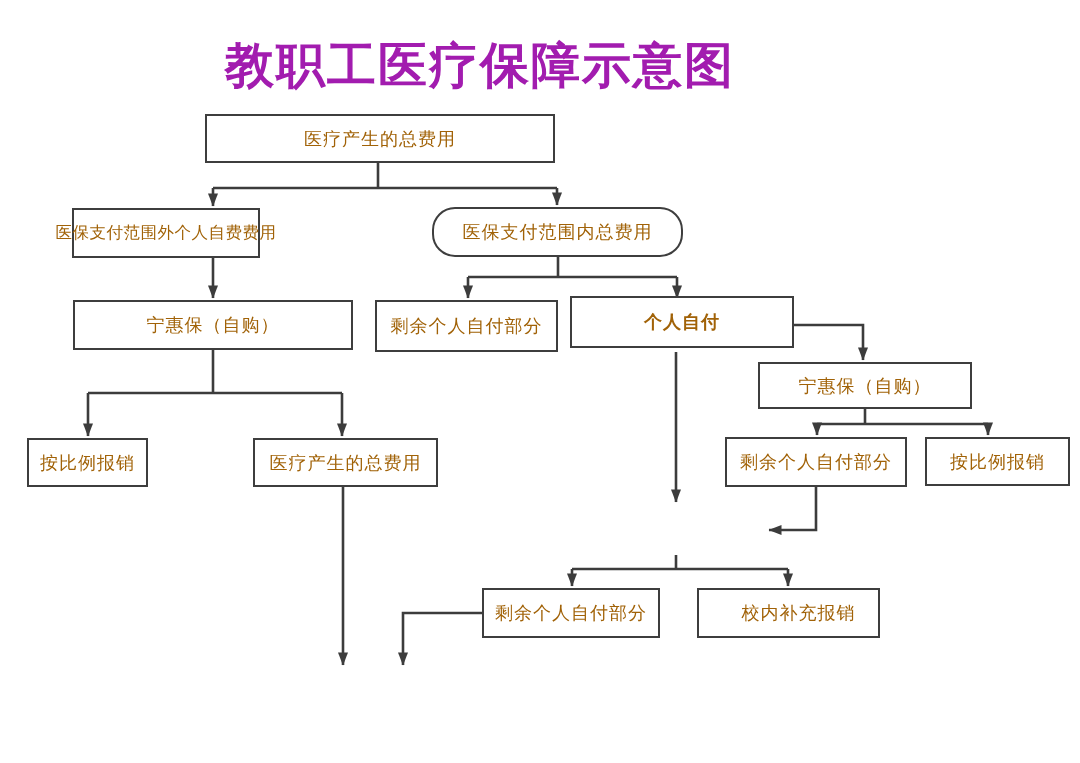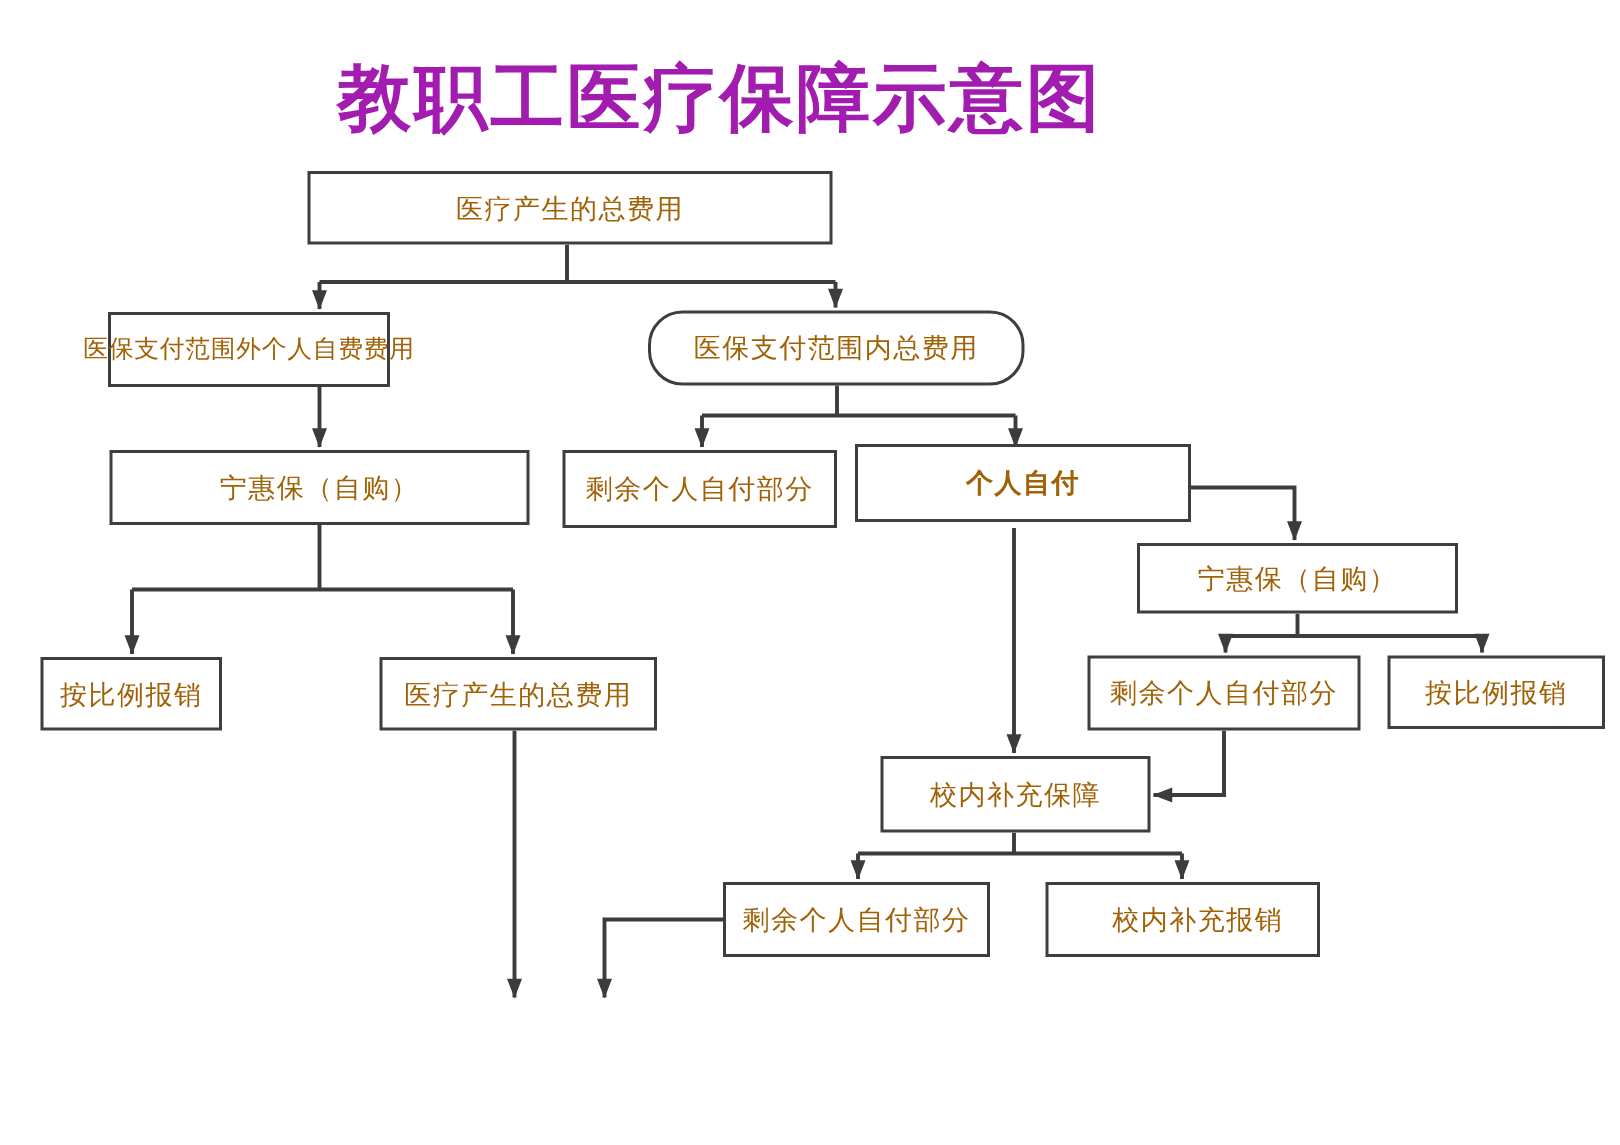--- a/index.html
+++ b/index.html
@@ -138,23 +138,20 @@
   </div>
 
   <div class="node" style="left:27px; top:438px; width:121px; height:49px;">
     <span>按比例报销</span>
   </div>
 
   <div class="node" style="left:253px; top:438px; width:185px; height:49px;">
     <span>医疗产生的总费用</span>
   </div>
 
-  <div class="node" style="left:587px; top:504px; width:180px; height:51px;">
-    <span>校内补充保障</span>
-  </div>
 
   <div class="node" style="left:482px; top:588px; width:178px; height:50px;">
     <span>剩余个人自付部分</span>
   </div>
 
   <div class="node" style="left:697px; top:588px; width:183px; height:50px;padding-left:20px;">
     <span>校内补充报销</span>
   </div>
 
 

